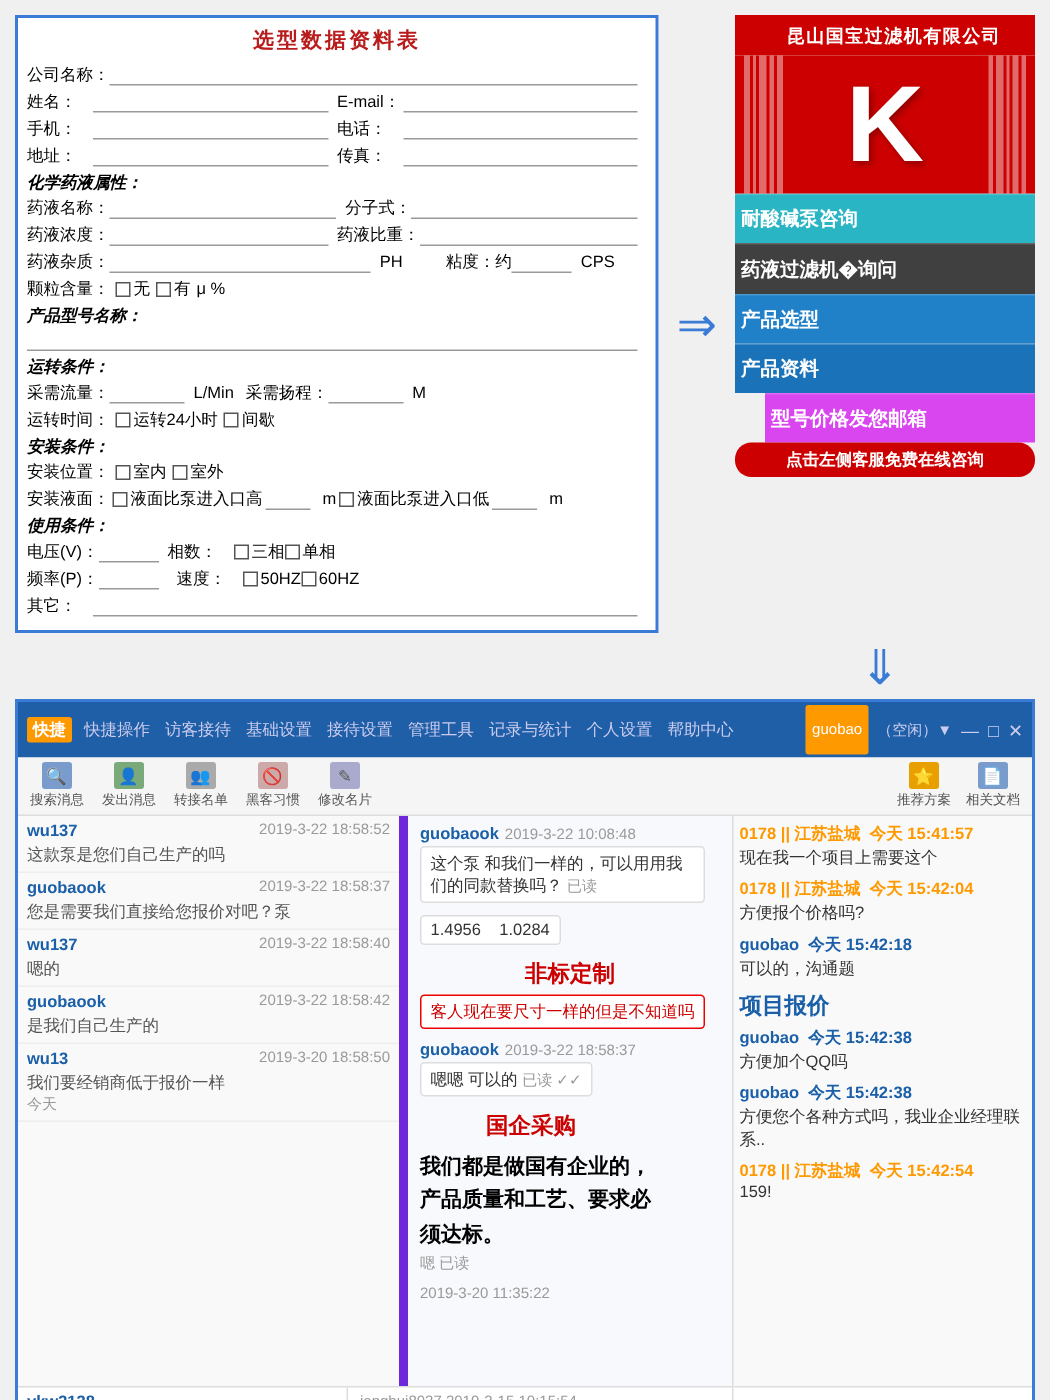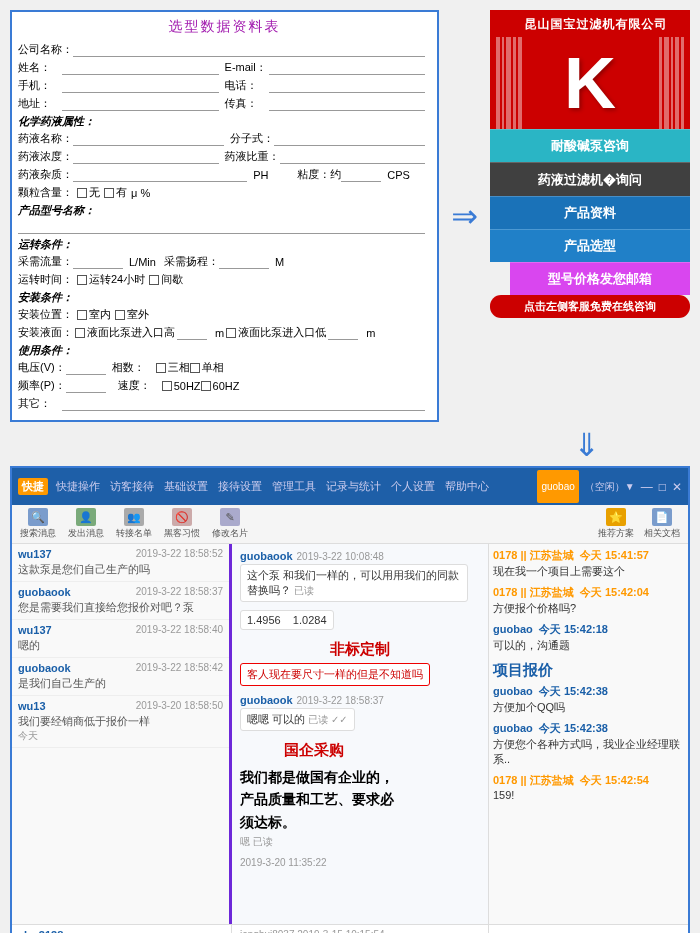--- a/index.html
+++ b/index.html
@@ -25,22 +25,22 @@
     .form-panel {
       flex: 1;
       border: 2px solid #3a7bd5;
       background: #fff;
       padding: 6px;
       font-size: 11px;
     }
     .form-title {
       text-align: center;
       font-size: 14px;
-      font-weight: normal;
-      color: #a21caf;
+      font-weight: bold;
+      color: #b91c1c;
       margin-bottom: 6px;
       letter-spacing: 2px;
     }
     .form-row {
       display: flex;
       flex-direction: row;
       margin-bottom: 3px;
       align-items: center;
     }
     .form-label {
@@ -139,21 +139,21 @@
       top: 0;
       bottom: 0;
       display: flex;
       flex-direction: row;
       align-items: stretch;
       gap: 2px;
       opacity: 0.7;
     }
     .menu-btn {
       display: block;
-      text-align: center;
+      text-align: left;
       padding: 7px 4px;
       font-size: 13px;
       font-weight: bold;
       color: #fff;
       cursor: pointer;
       border-top: 1px solid rgba(255,255,255,0.2);
     }
     .menu-btn-teal {
       background: #2ab5c5;
     }
@@ -291,22 +291,22 @@
 
     
     .chat-body {
       display: flex;
       flex-direction: row;
       height: 380px;
     }
 
     
     .chat-left {
-      width: 220px;
-      border-right: 3px solid #6d28d9;
+      width: 260px;
+      border-right: 6px solid #6d28d9;
       overflow-y: auto;
       background: #f9f9f9;
     }
     .chat-msg {
       padding: 4px 6px;
       border-bottom: 1px solid #eee;
       cursor: pointer;
     }
     .chat-msg-header {
       display: flex;
@@ -610,22 +610,22 @@
       <div class="barcode-lines-right">
         <div class="barcode-line" style="width:3px;"></div>
         <div class="barcode-line" style="width:5px;"></div>
         <div class="barcode-line" style="width:2px;"></div>
         <div class="barcode-line" style="width:4px;"></div>
         <div class="barcode-line" style="width:3px;"></div>
       </div>
     </div>
     <div class="menu-btn menu-btn-teal">耐酸碱泵咨询</div>
     <div class="menu-btn menu-btn-teal2">药液过滤机�询问</div>
+    <div class="menu-btn menu-btn-blue">产品选型</div>
     <div class="menu-btn menu-btn-blue2">产品资料</div>
-    <div class="menu-btn menu-btn-blue">产品选型</div>
     <div class="menu-btn menu-btn-blue3">型号价格发您邮箱</div>
     <div class="company-footer">点击左侧客服免费在线咨询</div>
   </div>
 </div>
 
 <div class="arrow-down-container">
   <span class="arrow-down">⇓</span>
 </div>
 
 <div class="chat-section">

